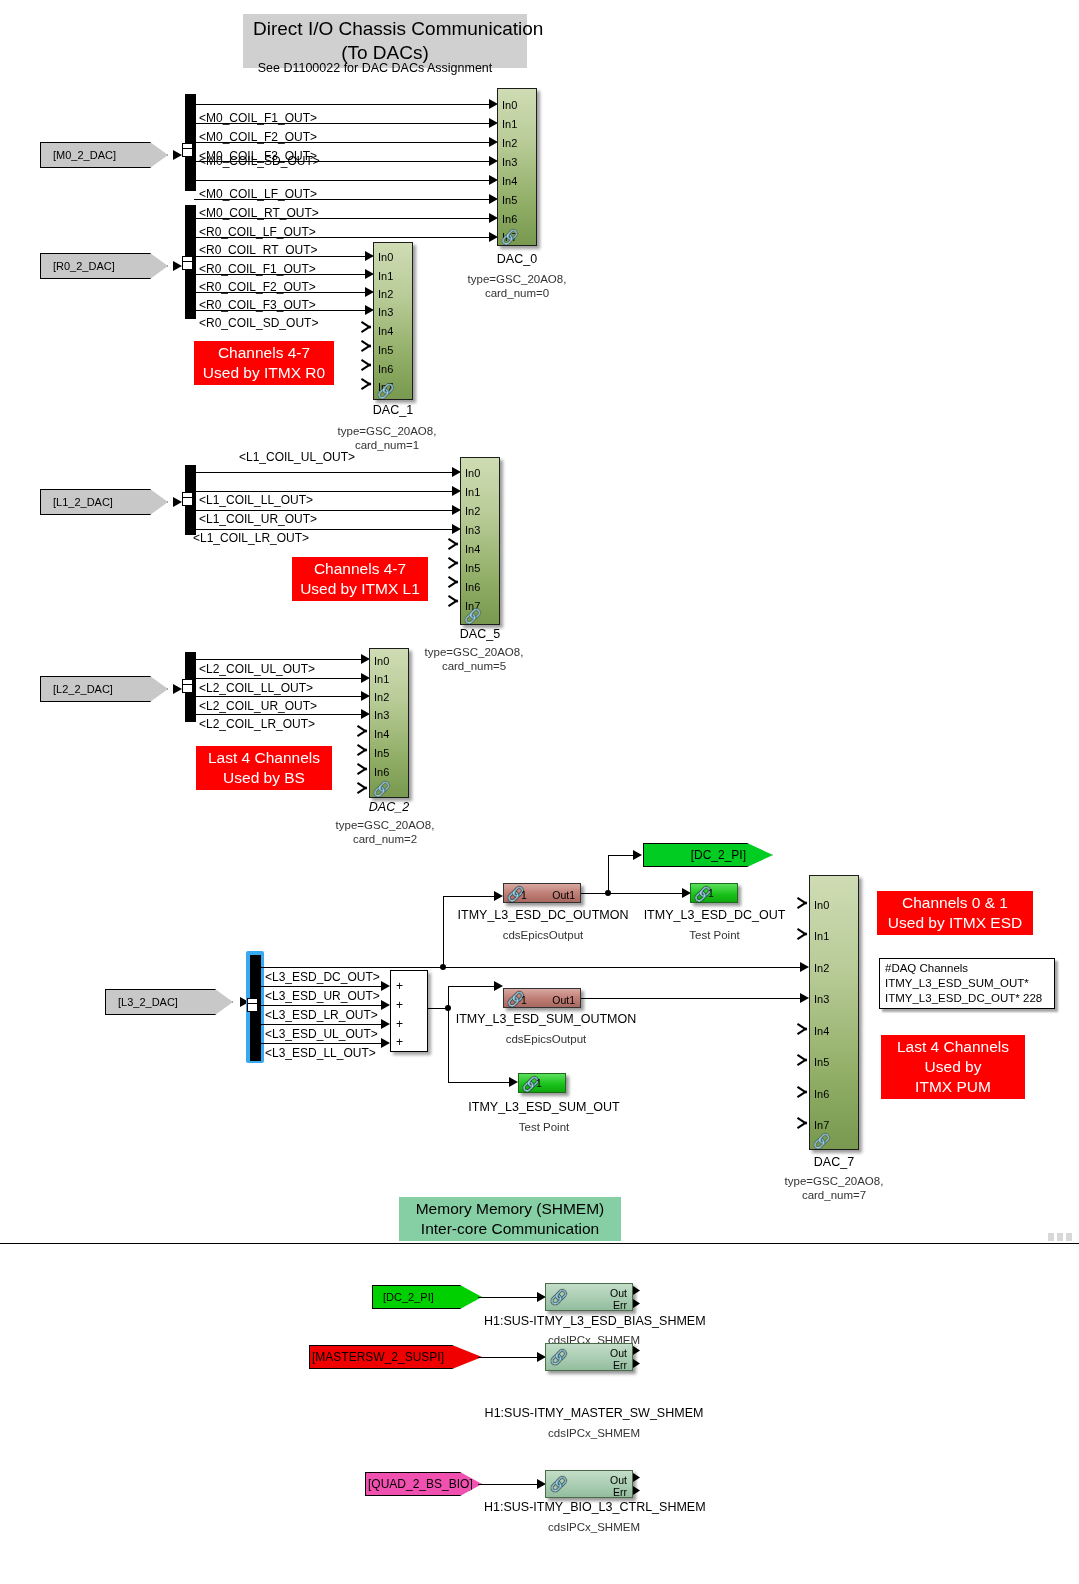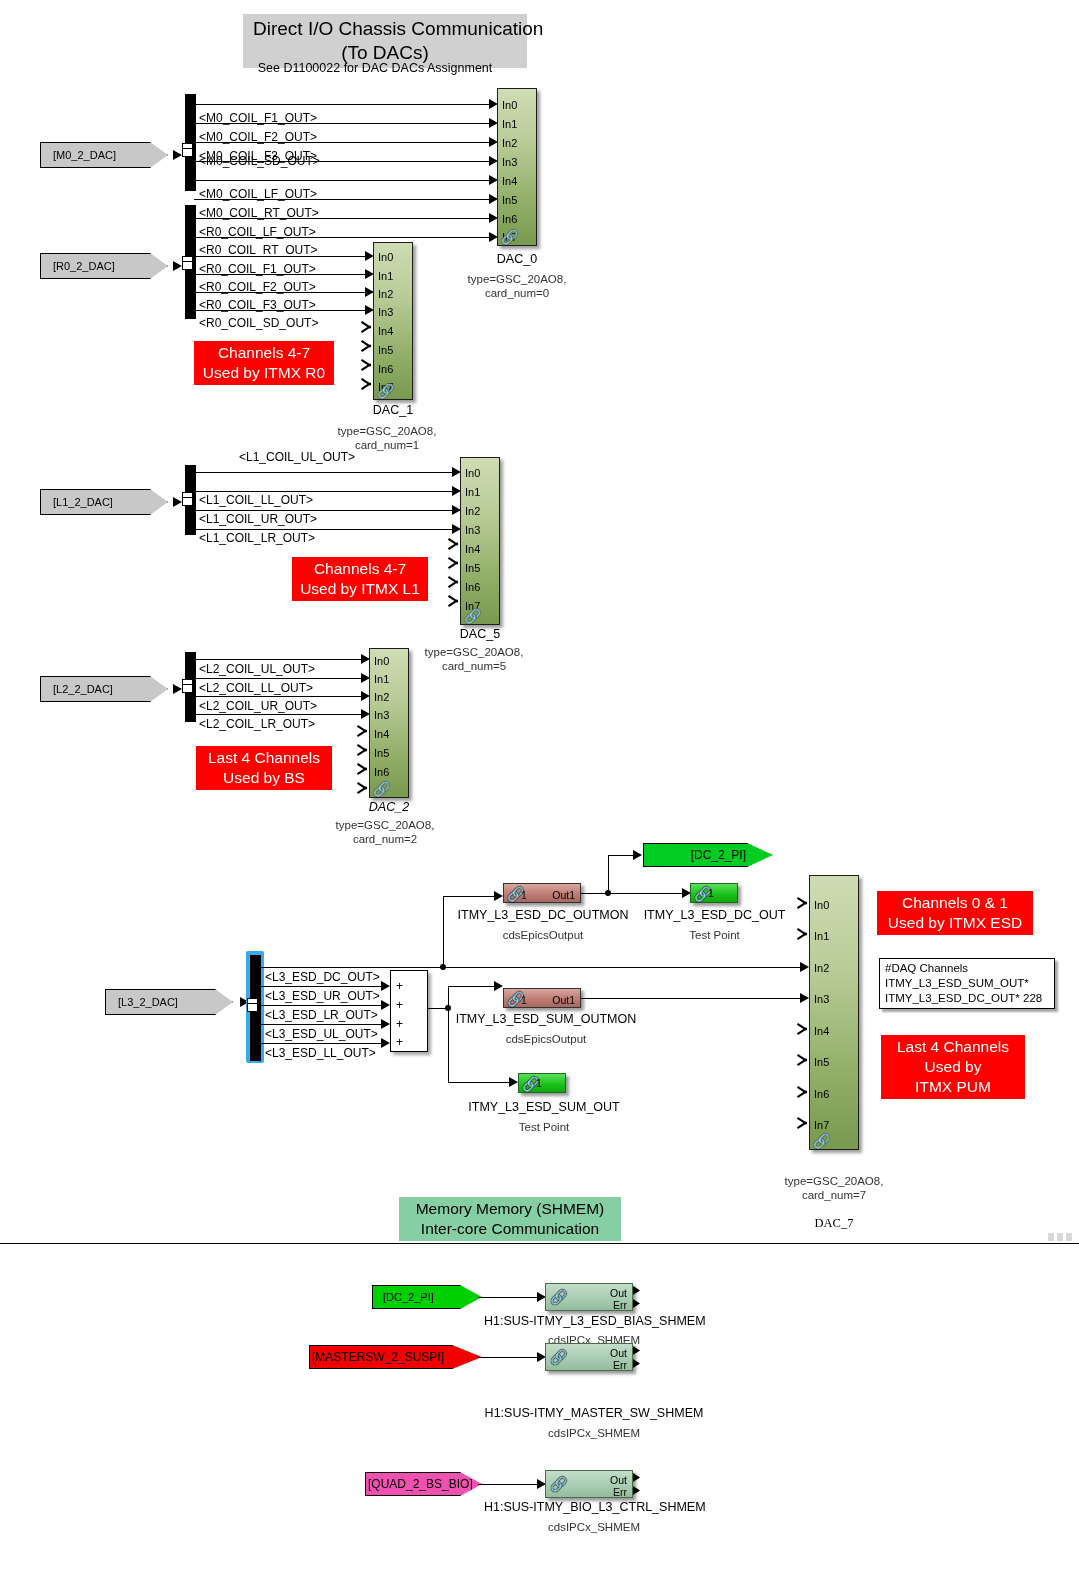--- a/index.html
+++ b/index.html
@@ -213,21 +213,21 @@
 <div class="wire-h" style="left:194px;top:510px;width:263px;"></div>
 <div class="wire-h" style="left:194px;top:529px;width:263px;"></div>
 <div class="arrow" style="left:452px;top:467px;"></div>
 <div class="arrow" style="left:452px;top:486px;"></div>
 <div class="arrow" style="left:452px;top:505px;"></div>
 <div class="arrow" style="left:452px;top:524px;"></div>
 
 <div class="sig" style="left:199px;top:450px;margin-left:40px;">&lt;L1_COIL_UL_OUT&gt;</div>
 <div class="sig" style="left:199px;top:493px;">&lt;L1_COIL_LL_OUT&gt;</div>
 <div class="sig" style="left:199px;top:512px;">&lt;L1_COIL_UR_OUT&gt;</div>
-<div class="sig" style="left:199px;top:531px;">&lt;L1_COIL_LR_OUT&gt;</div>
+<div class="sig" style="left:193px;top:531px;">&lt;L1_COIL_LR_OUT&gt;</div>
 
 <div class="dac" style="left:460px;top:457px;width:40px;height:168px;">
   <div class="pl" style="top:10px;">In0</div>
   <div class="pl" style="top:29px;">In1</div>
   <div class="pl" style="top:48px;">In2</div>
   <div class="pl" style="top:67px;">In3</div>
   <div class="pl" style="top:86px;">In4</div>
   <div class="pl" style="top:105px;">In5</div>
   <div class="pl" style="top:124px;">In6</div>
   <div class="pl" style="top:143px;">In7</div>
@@ -389,21 +389,21 @@
   <div class="pl" style="top:213px;">In6</div>
   <div class="pl" style="top:244px;">In7</div>
   <div class="clip">🔗</div>
 </div>
 <div class="arrow-open" style="left:798px;top:897px;"></div>
 <div class="arrow-open" style="left:798px;top:928px;"></div>
 <div class="arrow-open" style="left:798px;top:1023px;"></div>
 <div class="arrow-open" style="left:798px;top:1054px;"></div>
 <div class="arrow-open" style="left:798px;top:1086px;"></div>
 <div class="arrow-open" style="left:798px;top:1117px;"></div>
-<div class="blk-label" style="left:794px;top:1216px;width:80px;font-family:Liberation Serif, serif;">DAC_7</div>
+<div class="blk-label" style="left:794px;top:1155px;width:80px;">DAC_7</div>
 <div class="blk-sub" style="left:774px;top:1174px;width:120px;">type=GSC_20AO8,
 card_num=7</div>
 
 <div class="ann-red" style="left:877px;top:891px;width:156px;">Channels 0 &amp; 1
 Used by ITMX ESD</div>
 <div class="note" style="left:879px;top:958px;width:176px;">#DAQ Channels
 ITMY_L3_ESD_SUM_OUT*
 ITMY_L3_ESD_DC_OUT* 228</div>
 <div class="ann-red" style="left:881px;top:1035px;width:144px;">Last 4 Channels
 Used by

